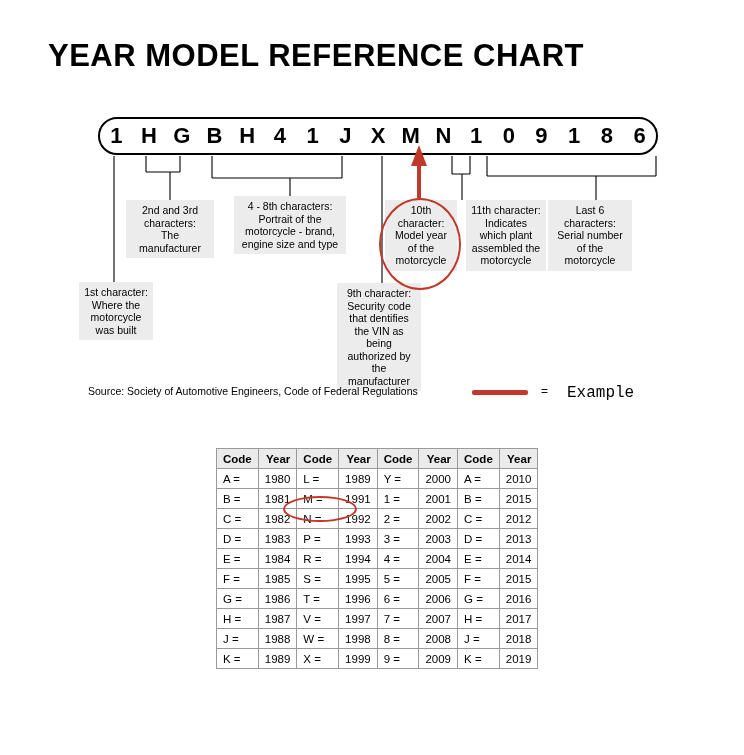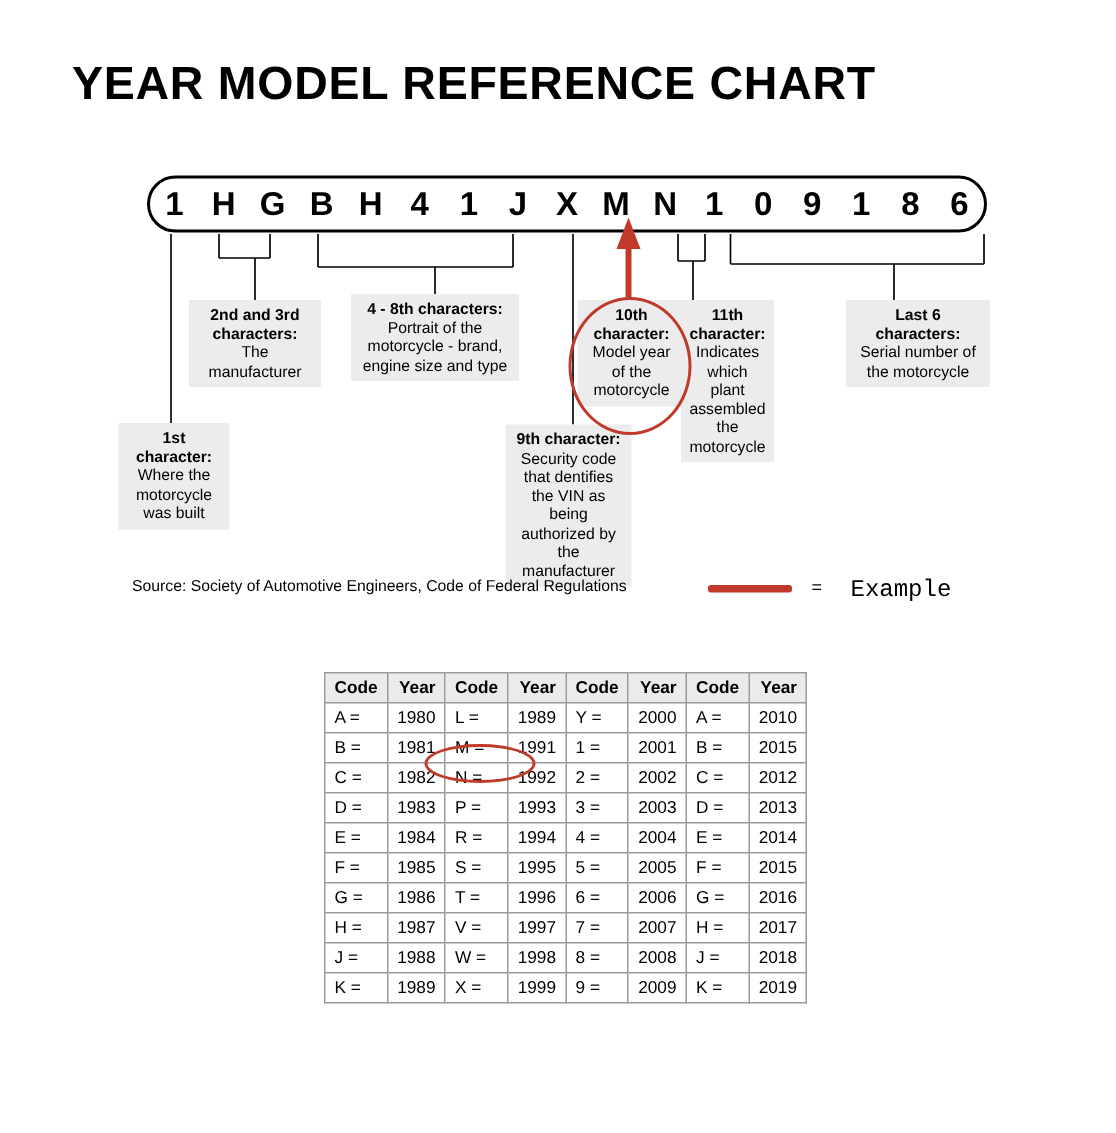--- a/index.html
+++ b/index.html
@@ -66,29 +66,29 @@
   .callout {
     position: absolute;
     background: #ececec;
     color: #000;
     font-size: 10.5px;
     line-height: 12.5px;
     text-align: center;
     padding: 4px 5px;
     box-sizing: border-box;
   }
-  .callout b { font-weight: bold; }
+  .callout b { font-weight: normal; }
 
   #callout-1st  { left: 79px;  top: 282px; width: 74px; }
   #callout-23   { left: 126px; top: 200px; width: 88px; }
   #callout-4to8 { left: 234px; top: 196px; width: 112px; }
   #callout-9th  { left: 337px; top: 283px; width: 84px; }
   #callout-10th { left: 385px; top: 200px; width: 72px; }
-  #callout-11th { left: 454px; top: 200px; width: 62px; }
-  #callout-last6{ left: 564px; top: 200px; width: 96px; }
+  #callout-11th { left: 466px; top: 200px; width: 80px; }
+  #callout-last6{ left: 548px; top: 200px; width: 84px; }
 
   
   #source-text {
     position: absolute;
     left: 88px;
     top: 385px;
     font-size: 10.5px;
     color: #000;
     white-space: nowrap;
   }

